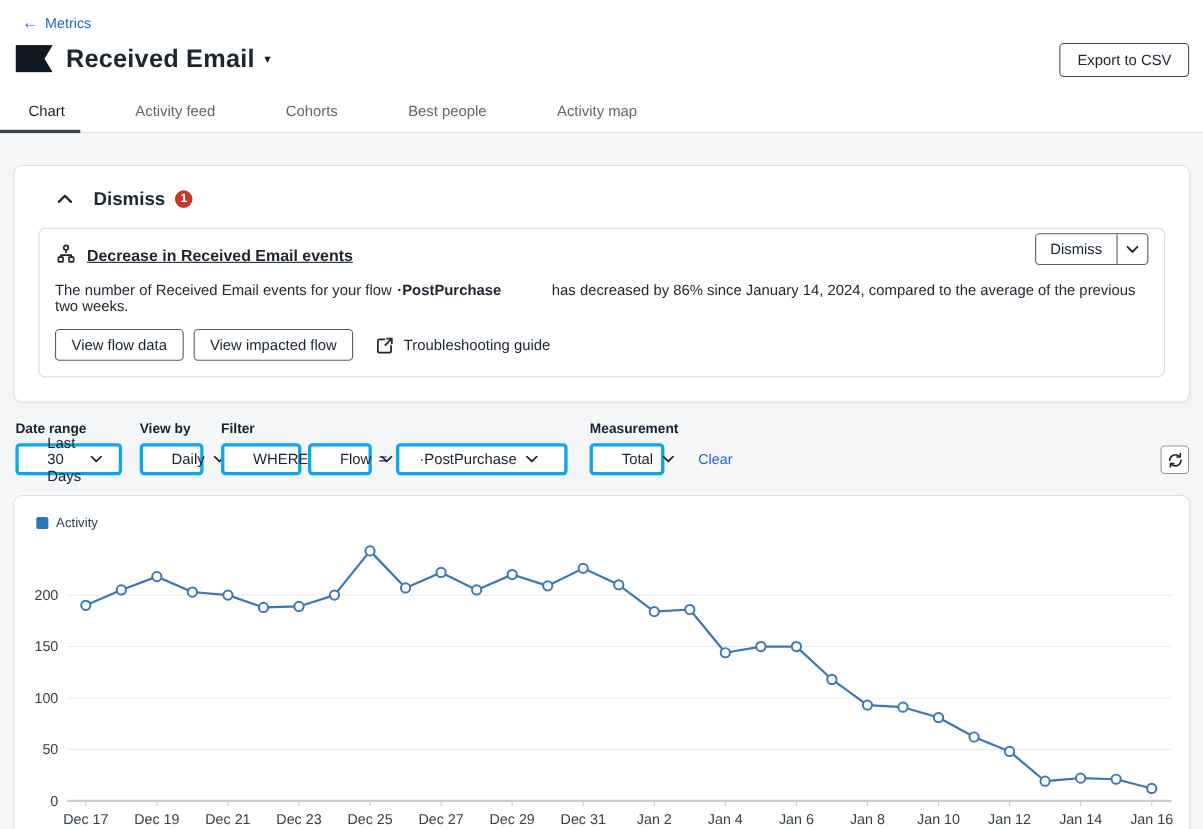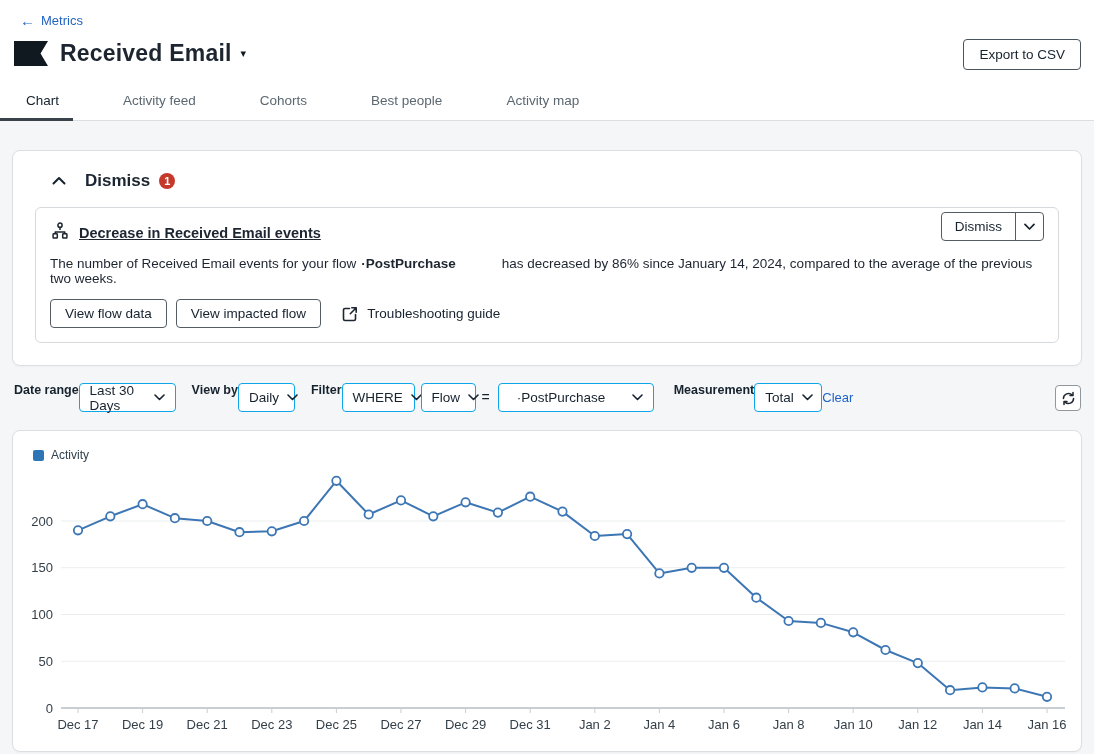--- a/index.html
+++ b/index.html
@@ -63,31 +63,31 @@
   .flow-name-inline { font-weight:700; margin-left:5px; margin-right:46px; }
   .alert-actions { display:flex; align-items:center; margin-top:13px; gap:9px; }
   .outline-btn {
     background:#fff; border:1px solid #545d64; border-radius:4px;
     font-size:13.5px; color:#16222e; padding:6px 14px; cursor:pointer;
     font-family:"Liberation Sans",sans-serif;
   }
   .guide-link { display:inline-flex; align-items:flex-start; gap:9px; margin-left:12px; font-size:13.5px; color:#16222e; cursor:pointer; }
   
   .filter-row { display:flex; align-items:flex-end; margin:17px 13px 0 14px; position:relative; }
-  .f-group { display:flex; flex-direction:row; }
+  .f-group { display:flex; flex-direction:column; }
   .f-label { font-size:12.5px; font-weight:600; margin-bottom:6px; color:#16222e; }
   .select {
-    height:29px; background:#fff; border:1px solid #0ea5e9; border-radius:4px;
+    height:29px; background:#fff; border:3px solid #0ea5e9; border-radius:4px;
     display:inline-flex; align-items:center; justify-content:space-between;
-    padding:0 10px; font-size:13.5px; color:#16222e; cursor:pointer; gap:8px;
+    padding:0 26px; font-size:13.5px; color:#16222e; cursor:pointer; gap:8px;
   }
   .select .chev { flex:0 0 auto; }
   .equals { font-size:14px; margin:0 8px 7px 6px; color:#16222e; }
   .controls-line { display:flex; align-items:center; }
-  .clear-link { font-size:13px; color:#1d62c9; margin-bottom:7px; cursor:pointer; }
+  .clear-link { font-size:13px; color:#1d62c9; margin-left:18px; margin-bottom:7px; cursor:pointer; }
   .refresh-btn {
     position:absolute; right:0; bottom:1px; width:26px; height:26px;
     background:#fff; border:1px solid #8f989f; border-radius:4px;
     display:flex; align-items:center; justify-content:center; cursor:pointer; padding:0;
   }
   
   .chart-card { margin-top:18px; padding:14px 0 6px 0; height:322px; }
   .legend { display:flex; align-items:center; gap:7px; padding-left:20px; height:20px; }
   .legend-swatch { width:11px; height:11px; border-radius:2px; }
   .legend-label { font-size:12px; color:#30404d; }

